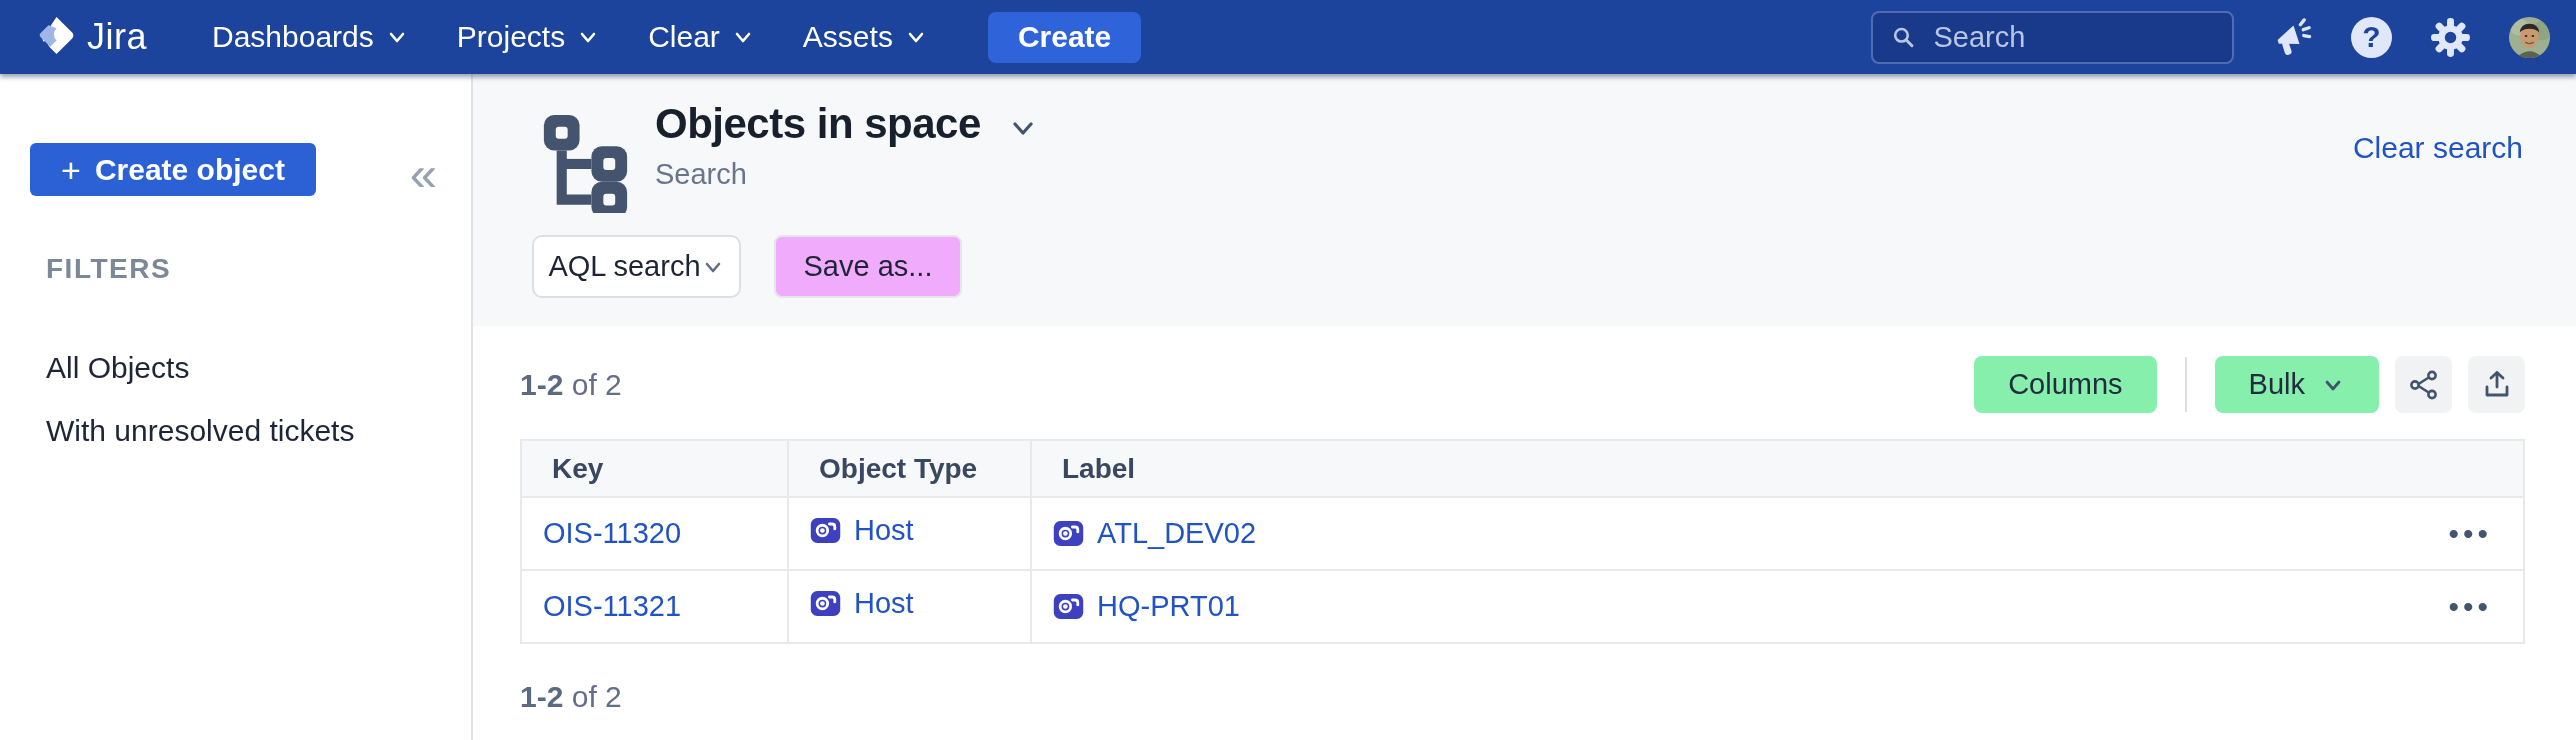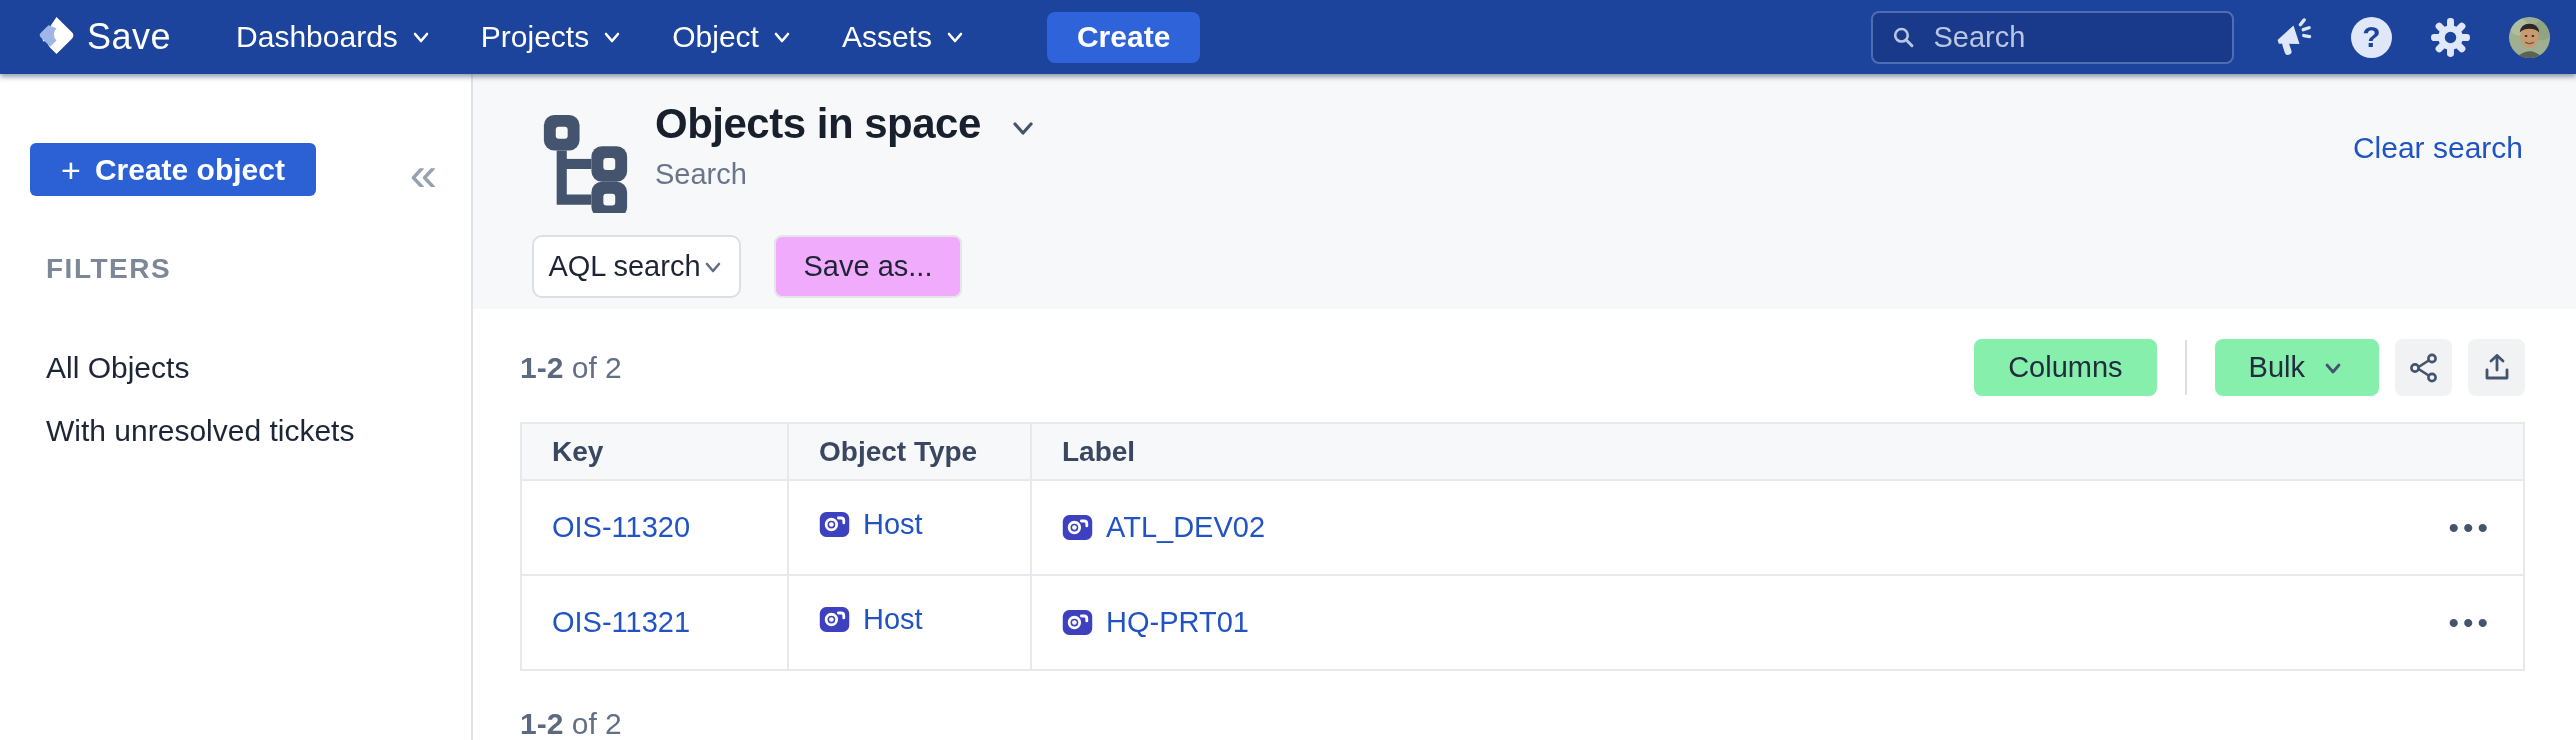--- a/index.html
+++ b/index.html
@@ -15,21 +15,21 @@
     height:74px; background:#1c449c; display:flex; align-items:center;
     padding:0 26px 0 34px; position:relative; z-index:10;
     box-shadow:0 3px 5px rgba(23,43,77,.45);
   }
   .brand { display:flex; align-items:center; margin-right:65px; cursor:pointer; }
   .brand-text { color:#fff; font-size:36px; font-weight:500; margin-left:8px; letter-spacing:0.5px; }
   .nav-item { display:flex; align-items:center; color:#ffffff; font-size:30px; margin-right:49px; cursor:pointer; }
   .nav-item svg { margin-left:12px; }
   .create-btn {
     background:#2e63da; color:#fff; font-size:30px; font-weight:600;
-    border:none; border-radius:8px; height:51px; padding:0 30px; margin-left:32px; cursor:pointer;
+    border:none; border-radius:8px; height:51px; padding:0 30px; margin-left:12px; cursor:pointer;
     font-family:inherit;
   }
   .nav-right { margin-left:auto; display:flex; align-items:center; gap:36px; }
   .nav-search {
     width:363px; height:53px; border:2px solid #4e6db3; border-radius:8px;
     background:#19398a; display:flex; align-items:center; padding:0 18px; gap:16px;
   }
   .nav-search input {
     background:transparent; border:none; outline:none; color:#e8eefc;
     font-size:29px; width:100%; font-family:inherit;
@@ -115,21 +115,21 @@
     display:flex; align-items:center; justify-content:center;
   }
   .tb-divider { width:2px; height:55px; background:#dcdfe4; margin:0 12px; }
 
   table.objects { border-collapse:collapse; width:100%; margin-top:26px; }
   .objects th, .objects td { border:2px solid #e7e9ed; }
   .objects th {
     height:57px; background:#f7f8f9; text-align:left; padding-left:30px;
     font-size:28px; font-weight:700; color:#3a4761;
   }
-  .objects td { height:95px; padding-left:30px; font-size:29px; background:#fff; }
+  .objects td { height:73px; padding-left:21px; font-size:29px; background:#fff; }
   .col-key { width:267px; }
   .col-type { width:243px; }
   a.obj-link { color:#2253c5; text-decoration:none; cursor:pointer; display:inline-flex; align-items:center; gap:13px; }
   .label-cell-inner { display:flex; align-items:center; justify-content:space-between; padding-right:22px; }
   .ellipsis-btn {
     background:none; border:none; cursor:pointer; color:#44546f; font-size:30px;
     letter-spacing:4px; line-height:1; padding:6px 8px; font-family:inherit;
   }
   .footer-count { margin-top:36px; font-size:30px; color:#626f86; }
   .footer-count b { font-weight:700; color:#5c6a80; }
@@ -138,37 +138,37 @@
 <body>
 
 <header class="topnav">
   <div class="brand">
     <span>
       <svg width="45" height="45" viewBox="0 0 46 46">
         <path d="M23 4 L39 20 a4.2 4.2 0 0 1 0 6 L23 42 16.5 35.5 a9 9 0 0 1 0-12.7 L10 29.5 a4.2 4.2 0 0 1 0-6 Z" fill="#ffffff"></path>
         <path d="M23 15.5 a9 9 0 0 0 0 12.7 L16.6 34.6 7 25 a3.4 3.4 0 0 1 0-4.8 L14.8 12.4 Z" fill="#9fb6e6"></path>
       </svg>
     </span>
-    <span class="brand-text">Save</span>
+    <span class="brand-text">Jira</span>
   </div>
 
   <div class="nav-item">
     <span>Dashboards</span>
     <svg width="22" height="22" viewBox="0 0 22 22">
         <polyline points="5,8 11,15 17,8" fill="none" stroke="#ffffff" stroke-width="2.6" stroke-linecap="round" stroke-linejoin="round"></polyline>
       </svg>
   </div>
   <div class="nav-item">
     <span>Projects</span>
     <svg width="22" height="22" viewBox="0 0 22 22">
         <polyline points="5,8 11,15 17,8" fill="none" stroke="#ffffff" stroke-width="2.6" stroke-linecap="round" stroke-linejoin="round"></polyline>
       </svg>
   </div>
   <div class="nav-item">
-    <span>Object</span>
+    <span>Clear</span>
     <svg width="22" height="22" viewBox="0 0 22 22">
         <polyline points="5,8 11,15 17,8" fill="none" stroke="#ffffff" stroke-width="2.6" stroke-linecap="round" stroke-linejoin="round"></polyline>
       </svg>
   </div>
   <div class="nav-item">
     <span>Assets</span>
     <svg width="22" height="22" viewBox="0 0 22 22">
         <polyline points="5,8 11,15 17,8" fill="none" stroke="#ffffff" stroke-width="2.6" stroke-linecap="round" stroke-linejoin="round"></polyline>
       </svg>
   </div>

